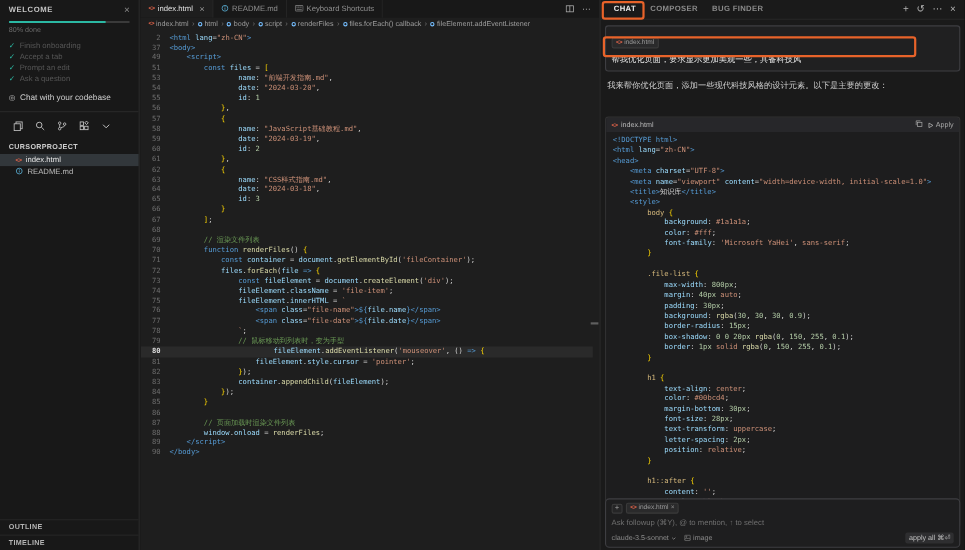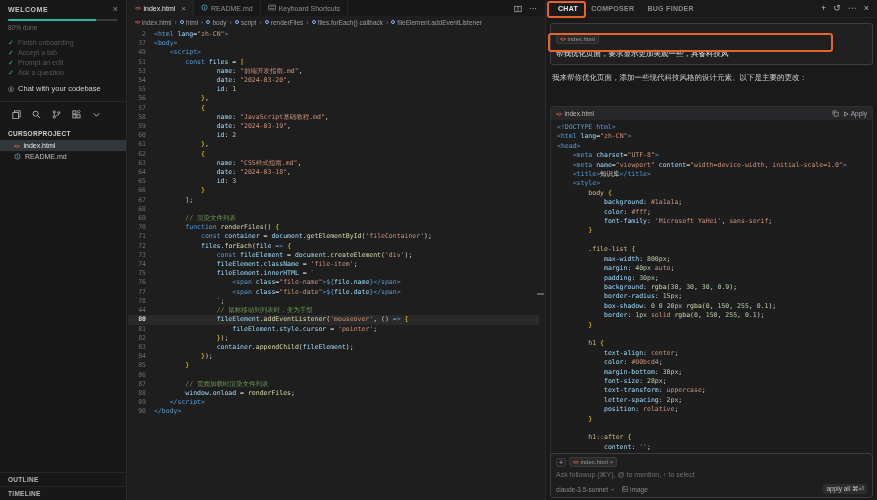--- a/index.html
+++ b/index.html
@@ -46,21 +46,21 @@
   .ellipsis{font-size:8px;letter-spacing:1px;color:#b0b0b0;cursor:pointer;}
   .breadcrumb{display:flex;align-items:center;gap:3px;height:12px;padding:0 7px;font-size:6.5px;color:#9d9d9d;white-space:nowrap;overflow:hidden;}
   .crumb{display:flex;align-items:center;gap:2px;cursor:pointer;}
   .crumb-sep{color:#6d6d6d;font-size:7px;}
   .crumb-dot{width:4px;height:4px;border:1px solid #75beff;border-radius:50%;display:inline-block;}
   .crumb-html{color:#e8654a;font-weight:bold;font-size:5px;letter-spacing:-.5px;}
 
   .code-area{position:absolute;top:28px;left:0;right:6px;bottom:0;overflow:hidden;
              font-family:"DejaVu Sans Mono",monospace;font-size:6.5px;line-height:9.2px;padding-top:2px;}
   .cl{display:flex;white-space:pre;}
-  .cl.hl{background:rgba(255,255,255,.055);}
+  .cl.hl{background:rgba(255,255,255,.055);gap:32px;}
   .cl.hl .ln{color:#dcdcdc;font-weight:bold;}
   .ln{display:inline-block;width:18px;text-align:right;margin-right:8px;color:#6e6e6e;flex:none;}
   .lc{white-space:pre;}
   .scroll-marker{position:absolute;right:1px;top:293px;width:7px;height:2px;background:#7a7a7a;opacity:.7;}
 
   
   .tk-t{color:#569cd6}.tk-a{color:#9cdcfe}.tk-s{color:#ce9178}.tk-k{color:#569cd6}
   .tk-v{color:#9cdcfe}.tk-f{color:#dcdcaa}.tk-c{color:#6a9955}.tk-n{color:#b5cea8}
   .tk-b{color:#ffd700}.tk-u{color:#d4d4d4}.tk-p{color:#d4d4d4}.tk-e{color:#d7ba7d}.tk-w{color:#ce9178}
 
@@ -301,21 +301,21 @@
         <div class="cl"><span class="ln">69</span><span class="lc"><span class="tk-p">        </span><span class="tk-c">// 渲染文件列表</span></span></div>
         <div class="cl"><span class="ln">70</span><span class="lc"><span class="tk-p">        </span><span class="tk-k">function</span><span class="tk-f"> renderFiles</span><span class="tk-u">() </span><span class="tk-b">{</span></span></div>
         <div class="cl"><span class="ln">71</span><span class="lc"><span class="tk-p">            </span><span class="tk-k">const</span><span class="tk-v"> container</span><span class="tk-u"> = </span><span class="tk-v">document</span><span class="tk-u">.</span><span class="tk-f">getElementById</span><span class="tk-u">(</span><span class="tk-s">'fileContainer'</span><span class="tk-u">);</span></span></div>
         <div class="cl"><span class="ln">72</span><span class="lc"><span class="tk-p">            </span><span class="tk-v">files</span><span class="tk-u">.</span><span class="tk-f">forEach</span><span class="tk-u">(</span><span class="tk-v">file</span><span class="tk-k"> =&gt;</span><span class="tk-p"> </span><span class="tk-b">{</span></span></div>
         <div class="cl"><span class="ln">73</span><span class="lc"><span class="tk-p">                </span><span class="tk-k">const</span><span class="tk-v"> fileElement</span><span class="tk-u"> = </span><span class="tk-v">document</span><span class="tk-u">.</span><span class="tk-f">createElement</span><span class="tk-u">(</span><span class="tk-s">'div'</span><span class="tk-u">);</span></span></div>
         <div class="cl"><span class="ln">74</span><span class="lc"><span class="tk-p">                </span><span class="tk-v">fileElement</span><span class="tk-u">.</span><span class="tk-v">className</span><span class="tk-u"> = </span><span class="tk-s">'file-item'</span><span class="tk-u">;</span></span></div>
         <div class="cl"><span class="ln">75</span><span class="lc"><span class="tk-p">                </span><span class="tk-v">fileElement</span><span class="tk-u">.</span><span class="tk-v">innerHTML</span><span class="tk-u"> = </span><span class="tk-s">`</span></span></div>
         <div class="cl"><span class="ln">76</span><span class="lc"><span class="tk-p">                    </span><span class="tk-t">&lt;span</span><span class="tk-a"> class</span><span class="tk-u">=</span><span class="tk-s">"file-name"</span><span class="tk-t">&gt;</span><span class="tk-k">${</span><span class="tk-v">file</span><span class="tk-u">.</span><span class="tk-v">name</span><span class="tk-k">}</span><span class="tk-t">&lt;/span&gt;</span></span></div>
         <div class="cl"><span class="ln">77</span><span class="lc"><span class="tk-p">                    </span><span class="tk-t">&lt;span</span><span class="tk-a"> class</span><span class="tk-u">=</span><span class="tk-s">"file-date"</span><span class="tk-t">&gt;</span><span class="tk-k">${</span><span class="tk-v">file</span><span class="tk-u">.</span><span class="tk-v">date</span><span class="tk-k">}</span><span class="tk-t">&lt;/span&gt;</span></span></div>
         <div class="cl"><span class="ln">78</span><span class="lc"><span class="tk-p">                </span><span class="tk-s">`</span><span class="tk-u">;</span></span></div>
-        <div class="cl"><span class="ln">44</span><span class="lc"><span class="tk-p">                </span><span class="tk-c">// 鼠标移动到列表时，变为手型</span></span></div>
+        <div class="cl"><span class="ln">79</span><span class="lc"><span class="tk-p">                </span><span class="tk-c">// 鼠标移动到列表时，变为手型</span></span></div>
         <div class="cl hl"><span class="ln">80</span><span class="lc"><span class="tk-p">                </span><span class="tk-v">fileElement</span><span class="tk-u">.</span><span class="tk-f">addEventListener</span><span class="tk-u">(</span><span class="tk-s">'mouseover'</span><span class="tk-u">, () </span><span class="tk-k">=&gt;</span><span class="tk-p"> </span><span class="tk-b">{</span></span></div>
         <div class="cl"><span class="ln">81</span><span class="lc"><span class="tk-p">                    </span><span class="tk-v">fileElement</span><span class="tk-u">.</span><span class="tk-v">style</span><span class="tk-u">.</span><span class="tk-v">cursor</span><span class="tk-u"> = </span><span class="tk-s">'pointer'</span><span class="tk-u">;</span></span></div>
         <div class="cl"><span class="ln">82</span><span class="lc"><span class="tk-p">                </span><span class="tk-b">}</span><span class="tk-u">);</span></span></div>
         <div class="cl"><span class="ln">83</span><span class="lc"><span class="tk-p">                </span><span class="tk-v">container</span><span class="tk-u">.</span><span class="tk-f">appendChild</span><span class="tk-u">(</span><span class="tk-v">fileElement</span><span class="tk-u">);</span></span></div>
         <div class="cl"><span class="ln">84</span><span class="lc"><span class="tk-p">            </span><span class="tk-b">}</span><span class="tk-u">);</span></span></div>
         <div class="cl"><span class="ln">85</span><span class="lc"><span class="tk-p">        </span><span class="tk-b">}</span></span></div>
         <div class="cl"><span class="ln">86</span><span class="lc">&nbsp;</span></div>
         <div class="cl"><span class="ln">87</span><span class="lc"><span class="tk-p">        </span><span class="tk-c">// 页面加载时渲染文件列表</span></span></div>
         <div class="cl"><span class="ln">88</span><span class="lc"><span class="tk-p">        </span><span class="tk-v">window</span><span class="tk-u">.</span><span class="tk-v">onload</span><span class="tk-u"> = </span><span class="tk-f">renderFiles</span><span class="tk-u">;</span></span></div>
         <div class="cl"><span class="ln">89</span><span class="lc"><span class="tk-p">    </span><span class="tk-t">&lt;/script&gt;</span></span></div>

